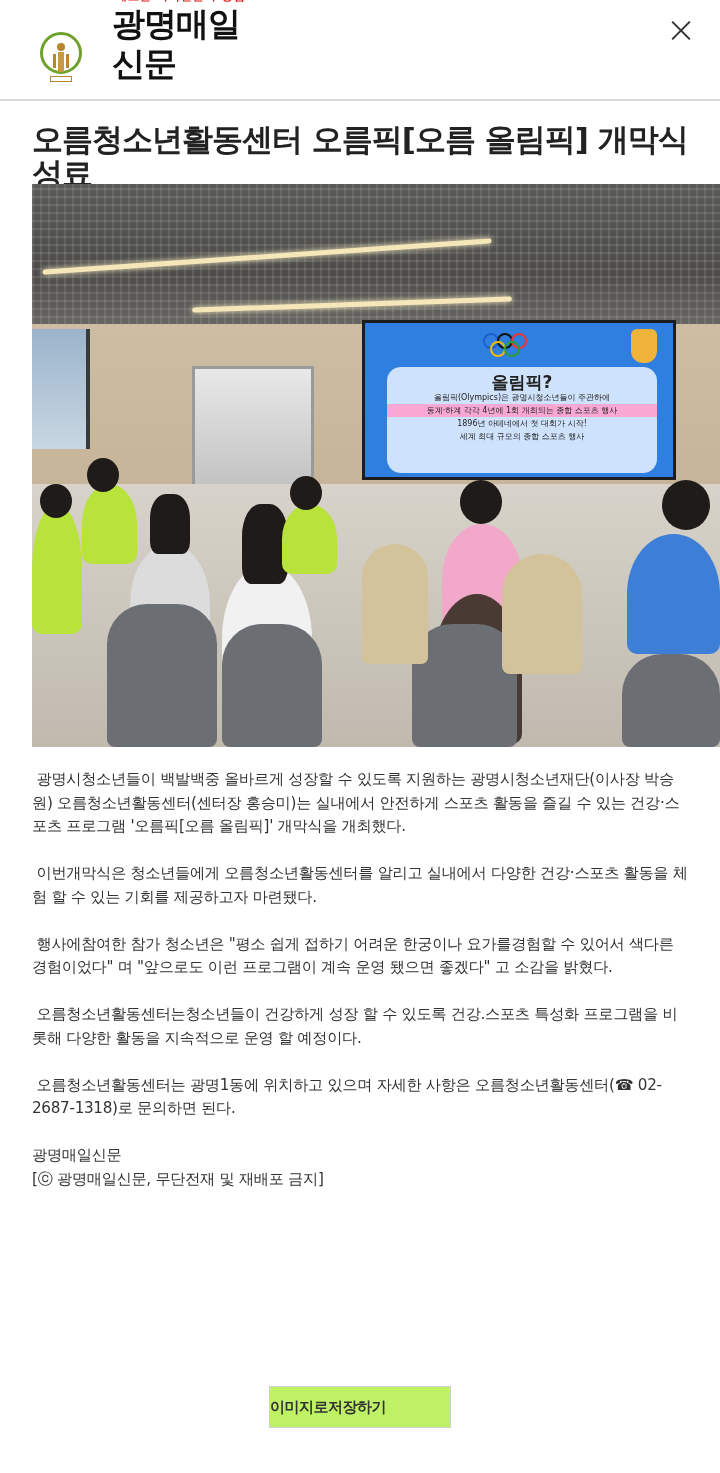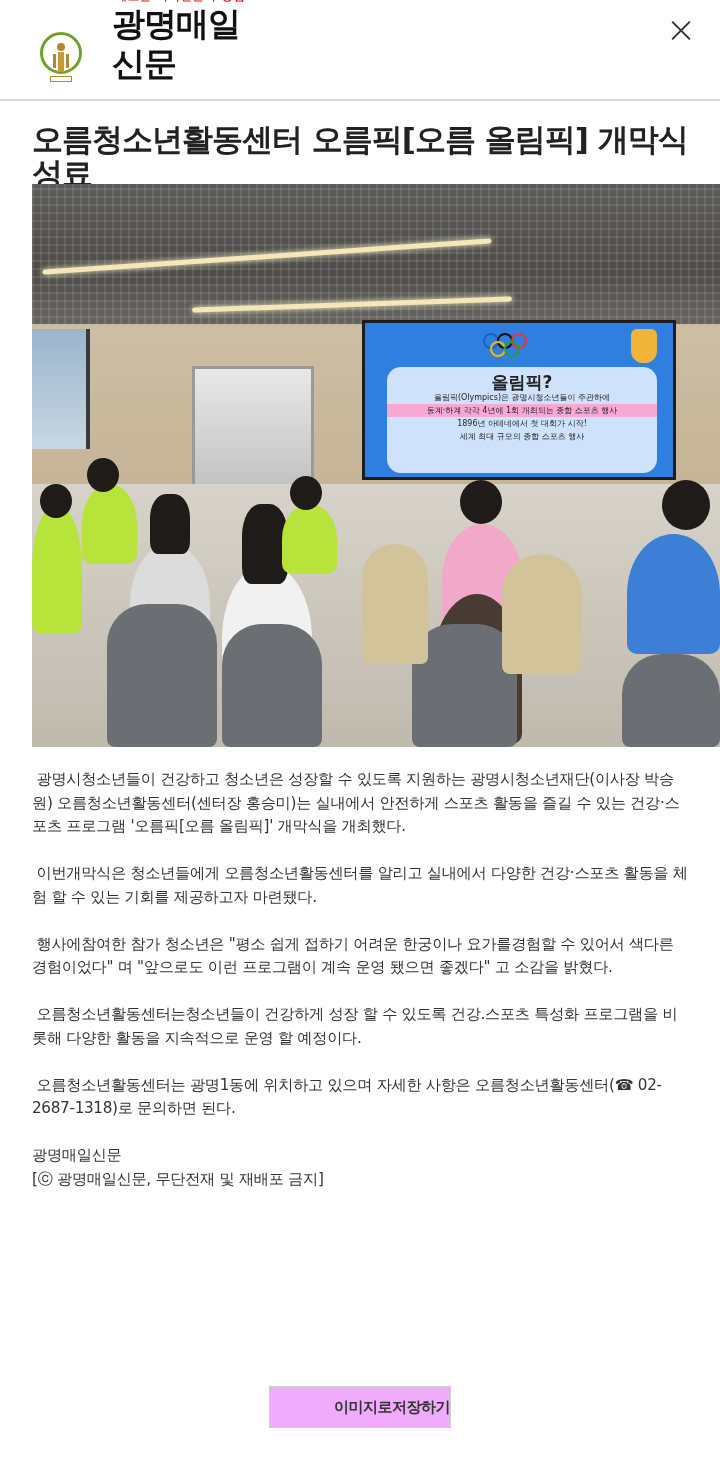--- a/index.html
+++ b/index.html
@@ -45,21 +45,21 @@
     .trophy { position: absolute; right: 16px; top: 6px; width: 26px; height: 34px; background: #f0b43a; border-radius: 6px 6px 12px 12px; }
     .floor { position: absolute; left: 0; top: 300px; width: 100%; height: 263px; background: linear-gradient(180deg, #d8d3ca, #bfb9ae); }
     .kid { position: absolute; border-radius: 50% 50% 10px 10px; }
     .kid-head { position: absolute; width: 32px; height: 34px; border-radius: 50%; background: #1e1b19; }
     .chair { position: absolute; border-radius: 40px 40px 8px 8px; }
 
     .article { position: absolute; left: 32px; top: 768px; width: 660px; font-size: 15.2px; line-height: 23.5px; color: #333; letter-spacing: -0.3px; }
     .article p { margin-bottom: 23.5px; white-space: pre-wrap; }
     .credit { line-height: 23.5px; }
 
-    .save-btn { position: absolute; left: 269px; top: 1386px; width: 182px; height: 42px; border: 1px solid #cfcfcf; background: #f0abfc; font-size: 15px; font-weight: bold; color: #333; text-align: right; line-height: 40px; cursor: pointer; font-family: "DejaVu Sans", sans-serif; letter-spacing: -0.5px; }
+    .save-btn { position: absolute; left: 269px; top: 1386px; width: 182px; height: 42px; border: 1px solid #cfcfcf; background: #bef264; font-size: 15px; font-weight: bold; color: #333; text-align: left; line-height: 40px; cursor: pointer; font-family: "DejaVu Sans", sans-serif; letter-spacing: -0.5px; }
   </style>
 </head>
 <body>
 
 <div class="header">
   <div class="logo">
     <div class="logo-emblem">
       <div class="ring"></div>
       <div class="head"></div>
       <div class="bar1"></div>
@@ -121,21 +121,21 @@
 
   <div class="chair" style="left:75px; top:420px; width:110px; height:143px; background:#6b6e73;"></div>
   <div class="chair" style="left:190px; top:440px; width:100px; height:123px; background:#6b6e73;"></div>
   <div class="chair" style="left:380px; top:440px; width:105px; height:123px; background:#6b6e73;"></div>
   <div class="chair" style="left:470px; top:370px; width:80px; height:120px; background:#d2c39a;"></div>
   <div class="chair" style="left:330px; top:360px; width:66px; height:120px; background:#d2c39a;"></div>
   <div class="chair" style="left:590px; top:470px; width:98px; height:93px; background:#6b6e73;"></div>
 </div>
 
 <div class="article">
-  <p> 광명시청소년들이 건강하고 청소년은 성장할 수 있도록 지원하는 광명시청소년재단(이사장 박승원) 오름청소년활동센터(센터장 홍승미)는 실내에서 안전하게 스포츠 활동을 즐길 수 있는 건강·스포츠 프로그램 '오름픽[오름 올림픽]' 개막식을 개최했다.</p>
+  <p> 광명시청소년들이 백발백중 올바르게 성장할 수 있도록 지원하는 광명시청소년재단(이사장 박승원) 오름청소년활동센터(센터장 홍승미)는 실내에서 안전하게 스포츠 활동을 즐길 수 있는 건강·스포츠 프로그램 '오름픽[오름 올림픽]' 개막식을 개최했다.</p>
   <p> 이번개막식은 청소년들에게 오름청소년활동센터를 알리고 실내에서 다양한 건강·스포츠 활동을 체험 할 수 있는 기회를 제공하고자 마련됐다.</p>
   <p> 행사에참여한 참가 청소년은 "평소 쉽게 접하기 어려운 한궁이나 요가를경험할 수 있어서 색다른 경험이었다" 며 "앞으로도 이런 프로그램이 계속 운영 됐으면 좋겠다" 고 소감을 밝혔다.</p>
   <p> 오름청소년활동센터는청소년들이 건강하게 성장 할 수 있도록 건강.스포츠 특성화 프로그램을 비롯해 다양한 활동을 지속적으로 운영 할 예정이다.</p>
   <p> 오름청소년활동센터는 광명1동에 위치하고 있으며 자세한 사항은 오름청소년활동센터(☎ 02-2687-1318)로 문의하면 된다.</p>
   <div class="credit">광명매일신문</div>
   <div class="credit">[ⓒ 광명매일신문, 무단전재 및 재배포 금지]</div>
 </div>
 
 <button class="save-btn">이미지로저장하기</button>
 

